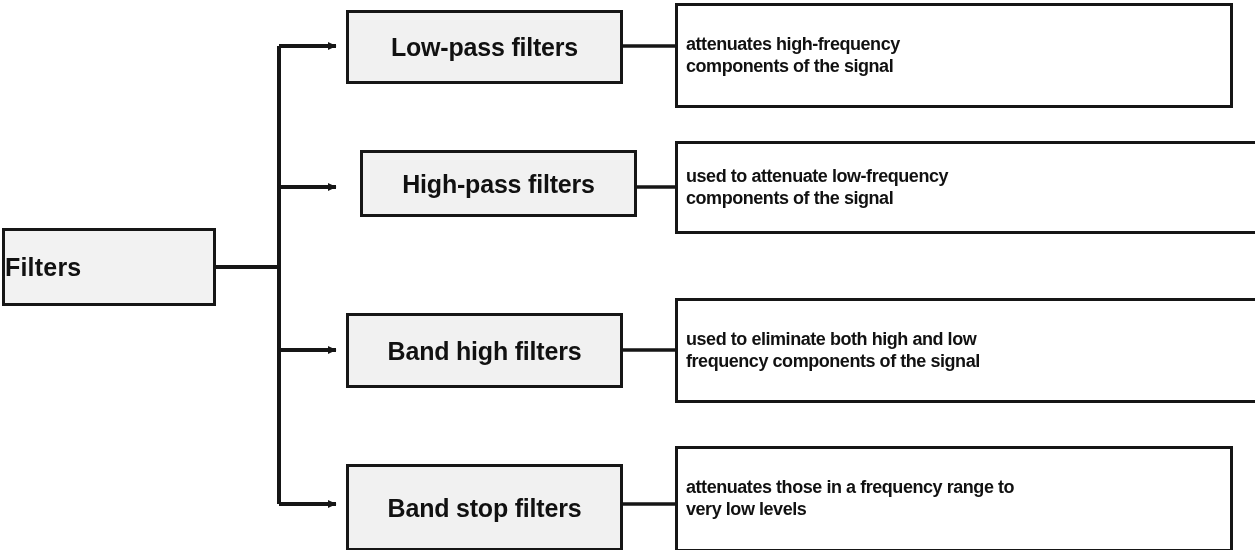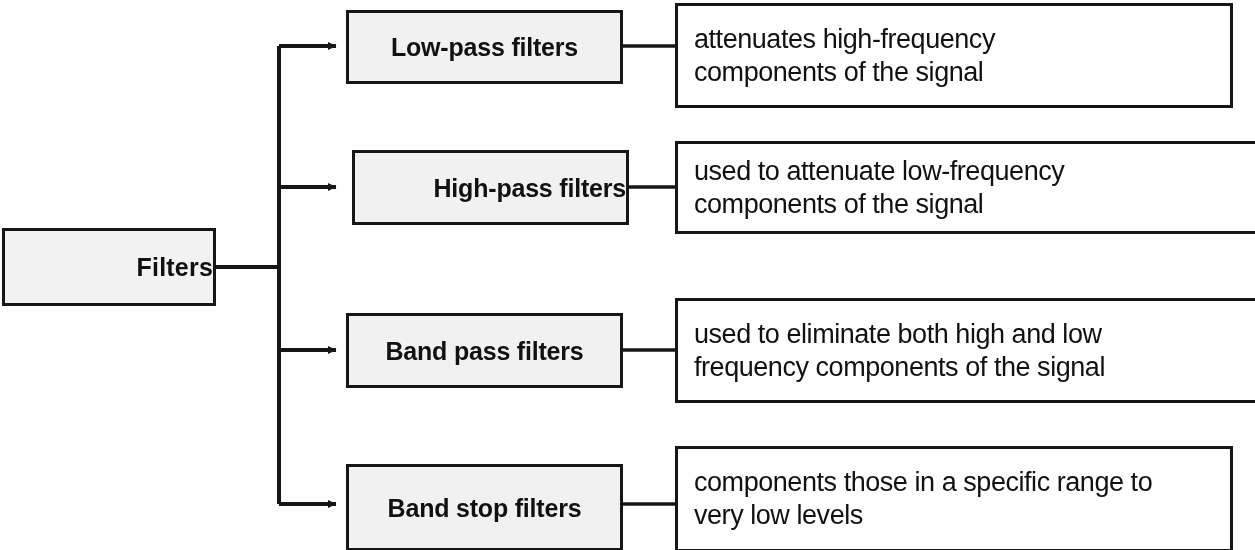--- a/index.html
+++ b/index.html
@@ -25,21 +25,21 @@
   }
   .node {
     position: absolute;
     box-sizing: border-box;
     border: 3px solid #161616;
     display: flex;
     align-items: center;
   }
   .node.root {
     background: #f2f2f2;
-    justify-content: flex-end;
+    justify-content: flex-start;
   }
   .node.branch {
     background: #f1f1f1;
     justify-content: center;
   }
   .node.desc {
     background: #ffffff;
     justify-content: flex-start;
   }
   .node-label {
@@ -51,24 +51,24 @@
     font-size: 25px;
     font-weight: bold;
     letter-spacing: 0.2px;
   }
   .branch .node-label {
     font-size: 25px;
     font-weight: bold;
     letter-spacing: -0.2px;
   }
   .desc .node-label {
-    font-size: 27px;
-    font-weight: normal;
+    font-size: 18px;
+    font-weight: bold;
     letter-spacing: -0.45px;
-    padding-left: 16px;
+    padding-left: 8px;
     padding-right: 6px;
     line-height: 1.22;
   }
 </style>
 </head>
 <body>
 
 <div id="canvas">
 
   <svg class="connectors" viewBox="0 0 1255 550" xmlns="http://www.w3.org/2000/svg">
@@ -98,37 +98,37 @@
   </div>
 
   <div class="node branch" style="left:346px; top:10px; width:277px; height:74px;">
     <span class="node-label">Low-pass filters</span>
   </div>
   <div class="node desc" style="left:675px; top:3px; width:558px; height:105px;">
     <span class="node-label">attenuates high-frequency
 components of the signal</span>
   </div>
 
-  <div class="node branch" style="left:352px; top:150px; width:277px; height:75px;justify-content:flex-end;">
+  <div class="node branch" style="left:360px; top:150px; width:277px; height:67px;">
     <span class="node-label">High-pass filters</span>
   </div>
   <div class="node desc" style="left:675px; top:141px; width:638px; height:93px;">
     <span class="node-label">used to attenuate low-frequency
 components of the signal</span>
   </div>
 
   <div class="node branch" style="left:346px; top:313px; width:277px; height:75px;">
-    <span class="node-label">Band pass filters</span>
+    <span class="node-label">Band high filters</span>
   </div>
   <div class="node desc" style="left:675px; top:298px; width:594px; height:105px;">
     <span class="node-label">used to eliminate both high and low
 frequency components of the signal</span>
   </div>
 
   <div class="node branch" style="left:346px; top:464px; width:277px; height:87px;">
     <span class="node-label">Band stop filters</span>
   </div>
   <div class="node desc" style="left:675px; top:446px; width:558px; height:106px;">
-    <span class="node-label">components those in a specific range to
+    <span class="node-label">attenuates those in a frequency range to
 very low levels</span>
   </div>
 
 </div>
 
 </body></html>

